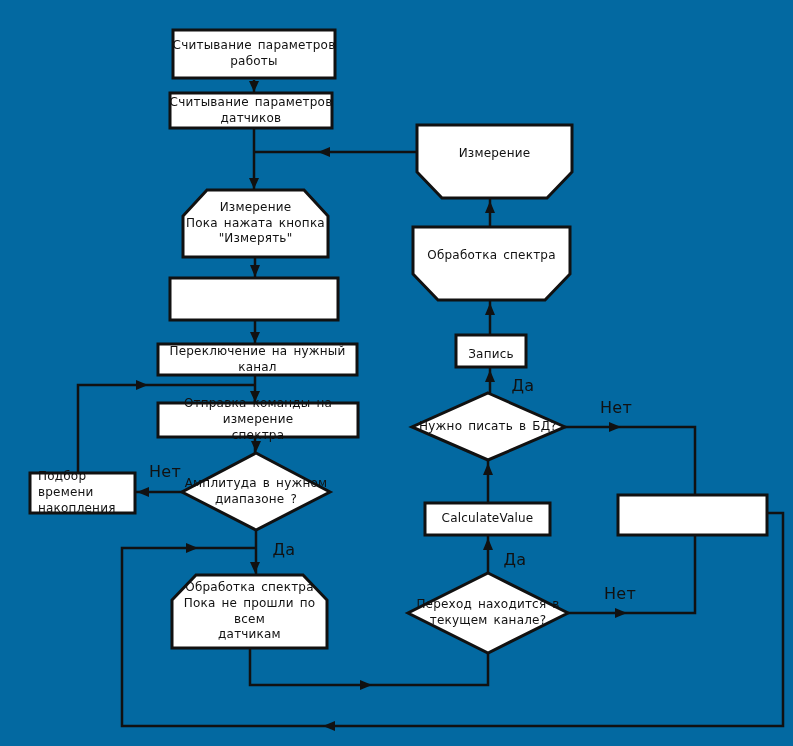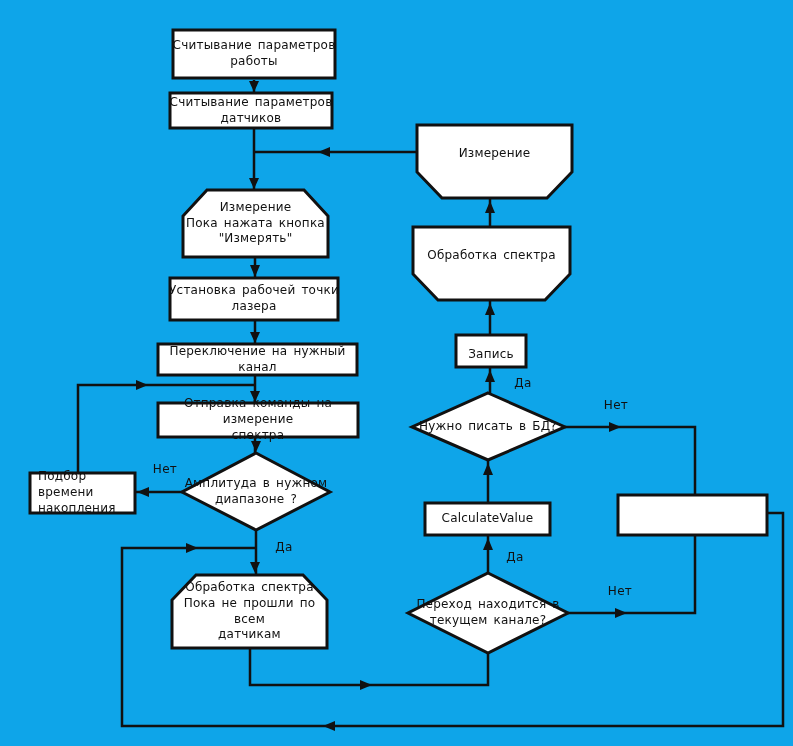--- a/index.html
+++ b/index.html
@@ -4,21 +4,21 @@
 <style>
   html, body {
     margin: 0;
     padding: 0;
     background: #ffffff;
   }
   .canvas {
     position: relative;
     width: 793px;
     height: 746px;
-    background: #0ea5e9;
+    background: #0369a1;
     font-family: "DejaVu Sans", "Liberation Sans", sans-serif;
     color: #111111;
     overflow: hidden;
   }
   svg.layer {
     position: absolute;
     left: 0;
     top: 0;
     width: 793px;
     height: 746px;
@@ -36,21 +36,21 @@
     word-spacing: 2px;
     color: #111111;
     pointer-events: none;
   }
   .node-label.left {
     justify-content: flex-start;
     text-align: left;
   }
   .edge-label {
     position: absolute;
-    font-size: 12px;
+    font-size: 16px;
     letter-spacing: 0.3px;
     color: #111111;
     text-align: center;
     pointer-events: none;
   }
 </style>
 </head>
 <body>
 
 <div class="canvas">
@@ -125,22 +125,20 @@
   <div class="node-label" style="left:168px;top:30px;width:172px;height:48px">Считывание параметров
 работы</div>
 
   <div class="node-label" style="left:165px;top:93px;width:172px;height:35px">Считывание параметров
 датчиков</div>
 
   <div class="node-label" style="left:180px;top:190px;width:151px;height:67px">Измерение
 Пока нажата кнопка
 "Измерять"</div>
 
-  <div class="node-label" style="left:165px;top:278px;width:178px;height:42px">Установка рабочей точки
-лазера</div>
 
   <div class="node-label" style="left:150px;top:403px;width:216px;height:34px">Отправка команды на измерение
 спектра</div>
 
   <div class="node-label" style="left:153px;top:344px;width:209px;height:31px">Переключение на нужный канал</div>
 
   <div class="node-label left" style="left:38px;top:473px;width:95px;height:40px">Подбор времени
 накопления</div>
 
   <div class="node-label" style="left:180px;top:453px;width:152px;height:77px">Амплитуда в нужном

